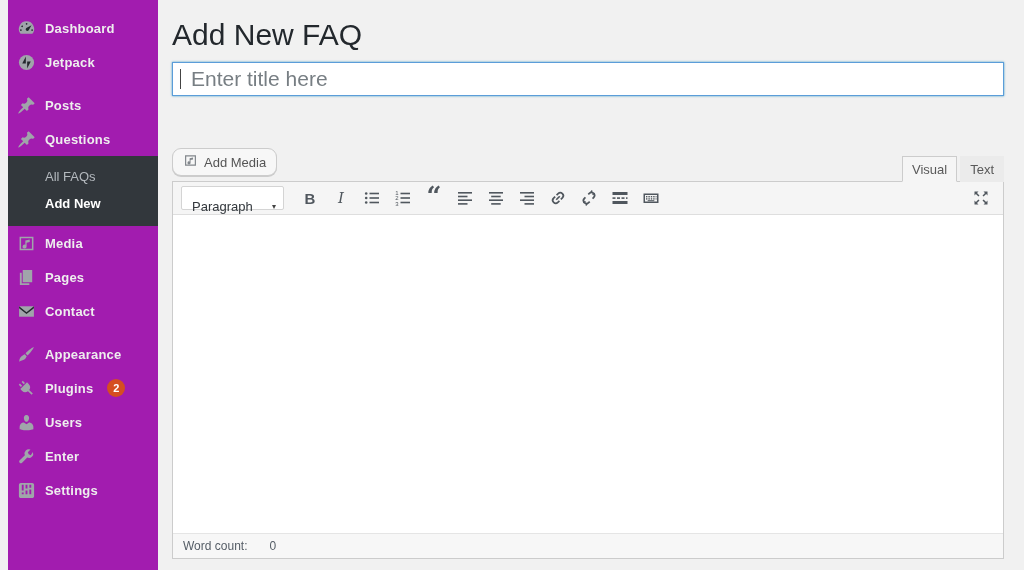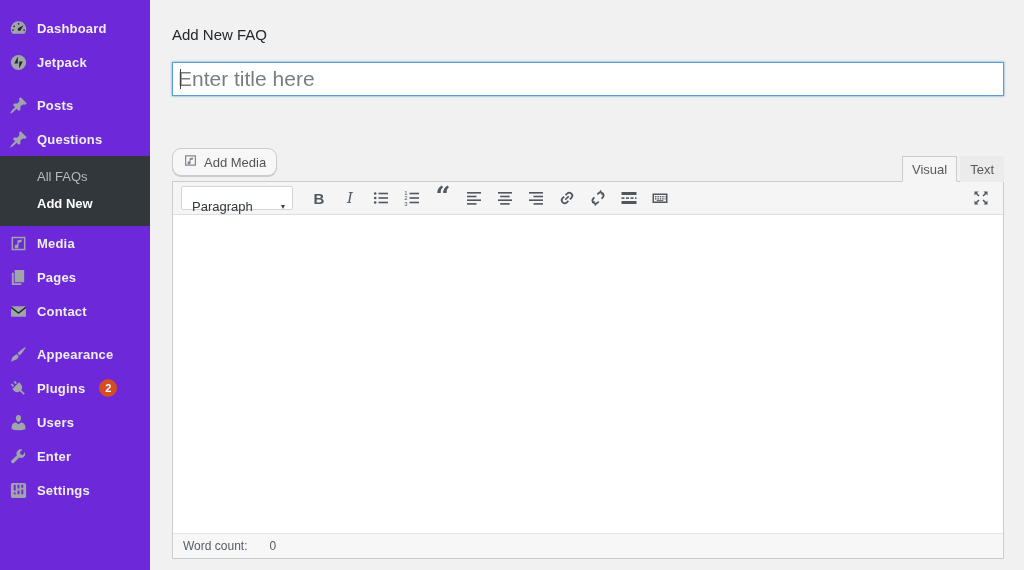--- a/index.html
+++ b/index.html
@@ -1,44 +1,44 @@
 <!DOCTYPE html>
 <html><head>
 <meta charset="utf-8">
 <style>
   * { margin:0; padding:0; box-sizing:border-box; }
   html,body { width:1024px; height:570px; overflow:hidden;
     font-family:"Liberation Sans","DejaVu Sans",sans-serif; background:#f1f1f1; }
 
   
-  .sidebar { position:absolute; left:0; top:0; width:150px; height:570px;
-    background:#6d28d9; padding-top:11px; }
+  .sidebar { position:absolute; left:8px; top:0; width:150px; height:570px;
+    background:#a21caf; padding-top:11px; }
   .menu-item { display:flex; align-items:center; gap:9px; height:34px;
     padding:0 8px 0 9px; position:relative; cursor:pointer; color:#eee; }
   .menu-item .mi { width:19px; height:19px; flex:none; display:flex; }
   .menu-item svg { width:19px; height:19px; fill:#a0a5aa; }
   .menu-item .ml { font-size:13px; font-weight:600; letter-spacing:.2px; }
   .menu-item.gap { margin-top:9px; }
   .menu-item.active { background:#0073aa; color:#fff; }
   .menu-item.active svg { fill:#fff; }
   .menu-item.active::after { content:""; position:absolute; right:0; top:50%;
     margin-top:-8px; border:8px solid transparent; border-right-color:#f1f1f1; }
   .submenu { background:#32373c; padding:7px 0 9px; }
   .submenu-item { padding:6px 12px 6px 37px; font-size:13px; color:#b4b9be; cursor:pointer; }
   .submenu-item.current { color:#fff; font-weight:700; }
   .badge { background:#d54e21; color:#fff; font-size:11px; font-weight:600;
     min-width:18px; height:18px; line-height:18px; text-align:center;
     border-radius:50%; display:inline-block; margin-left:5px; }
 
   
   .main { margin-left:150px; height:570px; background:#f1f1f1; padding:0 20px 0 22px; }
-  h1.page-title { font-size:15px; font-weight:400; color:#23282d;
+  h1.page-title { font-size:30px; font-weight:400; color:#23282d;
     padding-top:20px; line-height:29px; }
   .titlewrap { position:relative; margin-top:13px; }
-  #title { width:100%; height:34px; font-size:21px; padding:3px 5px;
+  #title { width:100%; height:34px; font-size:21px; padding:3px 18px;
     border:1px solid #5b9dd9; box-shadow:0 0 2px rgba(30,140,190,.8);
     outline:none; background:#fff; color:#32373c; font-family:inherit; border-radius:0; }
   #title::placeholder { color:#777e83; opacity:1; }
   .caret { position:absolute; left:8px; top:7px; width:1px; height:20px;
     background:#444; animation:blink 1.1s step-end infinite; }
   @keyframes blink { 0%,49%{opacity:1} 50%,100%{opacity:0} }
 
   .editor-tools { display:flex; justify-content:space-between; align-items:flex-end;
     margin-top:52px; position:relative; z-index:2; }
   .add-media { display:inline-flex; align-items:center; gap:6px; height:28px;
@@ -49,21 +49,21 @@
   .tabs { display:flex; gap:3px; }
   .tab { height:26px; padding:0 9px; font-size:13px; font-family:inherit;
     color:#595959; cursor:pointer; background:#ebebeb;
     border:1px solid transparent; margin-bottom:-1px; }
   .tab.active { background:#f5f5f5; border-color:#ccc; border-bottom-color:#f5f5f5; }
 
   .editor { border:1px solid #ccc; background:#fff; position:relative; z-index:1; }
   .toolbar { display:flex; align-items:center; gap:3px; height:33px;
     background:#f5f5f5; border-bottom:1px solid #dedede; padding:0 8px; }
   .format-select { display:flex; align-items:center; justify-content:space-between;
-    width:112px; height:24px; background:#fff; border:1px solid #d4d4d4;
+    width:103px; height:24px; background:#fff; border:1px solid #d4d4d4;
     border-radius:2px; padding:16px 7px 0 10px; font-size:13px; color:#32373c;
     margin-right:9px; cursor:pointer; }
   .selarrow { font-size:8px; color:#444; }
   .tb { width:28px; height:26px; display:flex; align-items:center; justify-content:center;
     background:transparent; border:1px solid transparent; border-radius:2px;
     cursor:pointer; color:#50575e; padding:0; }
   .tb svg { width:20px; height:20px; display:block; }
   .tb.fullscreen { margin-left:auto; }
   .bold-glyph { font-weight:700; font-size:15px; color:#50575e; font-family:"Liberation Sans",sans-serif; }
   .italic-glyph { font-style:italic; font-size:15px; color:#50575e; font-family:"DejaVu Serif",serif; }

